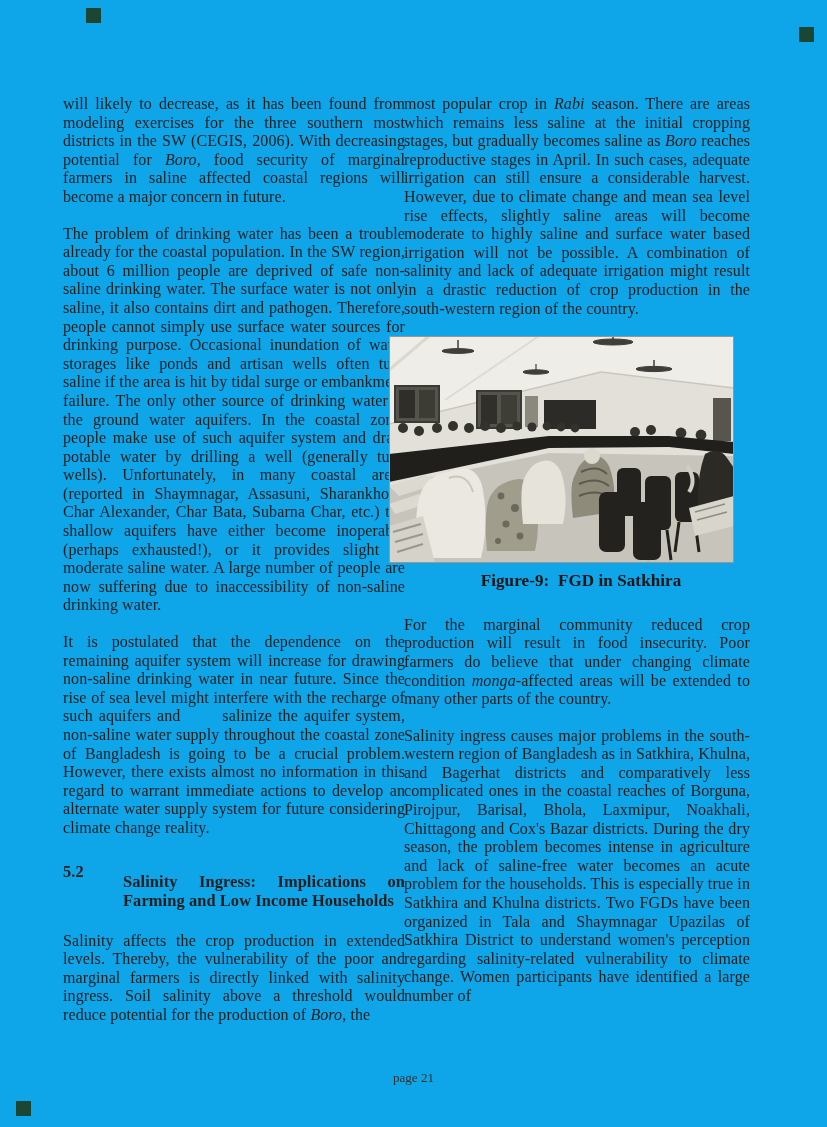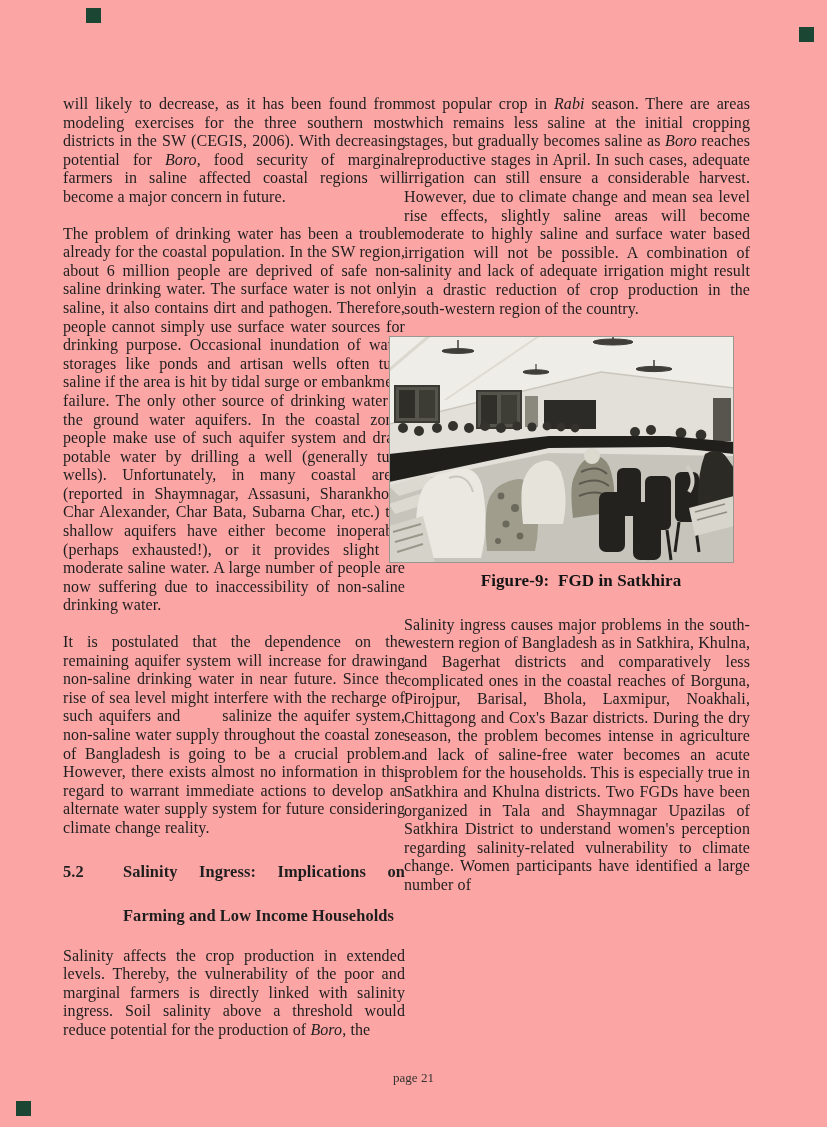--- a/index.html
+++ b/index.html
@@ -1,20 +1,20 @@
 <!DOCTYPE html>
 <html><head>
 <meta charset="utf-8">
 <style>
   html, body { margin: 0; padding: 0; background: #ffffff; }
   .page {
     position: relative;
     width: 827px;
     height: 1127px;
-    background: #fca5a5;
+    background: #0ea5e9;
     font-family: "Liberation Serif", serif;
     color: #1e1e1e;
     overflow: hidden;
   }
   .col {
     position: absolute;
     top: 95px;
     text-align: justify;
     font-size: 16px;
     line-height: 18.6px;
@@ -27,22 +27,22 @@
   .section-heading {
     display: flex;
     font-weight: bold;
     font-size: 16.4px;
     line-height: 19.5px;
     margin: 24px 0 21px 0;
     text-align: left;
   }
   .h-num { width: 60px; flex: none; }
   .h-text { flex: 1; }
-  .h-line1 { display: block; text-align: justify; text-align-last: justify; }
-  .h-line2 { display: block; margin-top: 25px; }
+  .h-line1 { display: block; text-align: justify; text-align-last: justify; margin-top: 10px; }
+  .h-line2 { display: block; }
   figure.fgd-figure {
     margin: 13px 0 25px -15px;
     width: 384px;
   }
   figure.fgd-figure svg { display: block; width: 345px; height: 227px; }
   figcaption {
     text-align: center;
     font-weight: bold;
     font-size: 17px;
     margin-top: 9px;
@@ -200,18 +200,19 @@
         <g>
           <polygon points="0,190 34,180 46,227 0,227" fill="#d5d2c9"></polygon>
           <path d="M4,196 l28,-8 M6,206 l28,-8 M8,216 l26,-8" stroke="#9a978b" stroke-width="2" fill="none"></path>
         </g>
 
         <rect x="0.5" y="0.5" width="344" height="226" fill="none" stroke="#9a978f" stroke-width="1"></rect>
       </svg>
       <figcaption>Figure-9:&nbsp; FGD in Satkhira</figcaption>
     </figure>
 
+    <p><span>For the marginal community reduced crop production will result in food insecurity. Poor farmers do believe that under changing climate condition </span><i>monga</i><span>-affected areas will be extended to many other parts of the country.</span></p>
     <p><span>Salinity ingress causes major problems in the south-western region of Bangladesh as in Satkhira, Khulna, and Bagerhat districts and comparatively less complicated ones in the coastal reaches of Borguna, Pirojpur, Barisal, Bhola, Laxmipur, Noakhali, Chittagong and Cox's Bazar districts. During the dry season, the problem becomes intense in agriculture and lack of saline-free water becomes an acute problem for the households. This is especially true in Satkhira and Khulna districts. Two FGDs have been organized in Tala and Shaymnagar Upazilas of Satkhira District to understand women's perception regarding salinity-related vulnerability to climate change. Women participants have identified a large number of</span></p>
   </div>
 
   <div class="page-footer">page 21</div>
 
 </div>
 
 </body></html>

